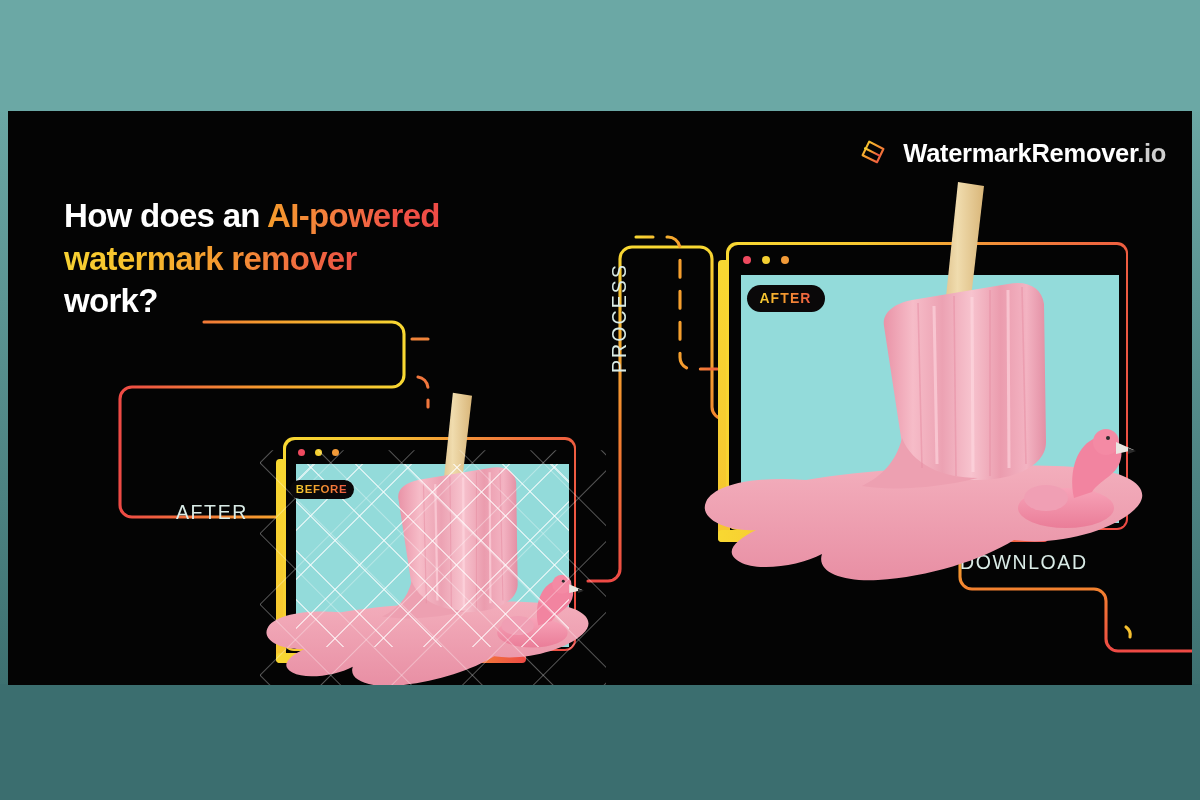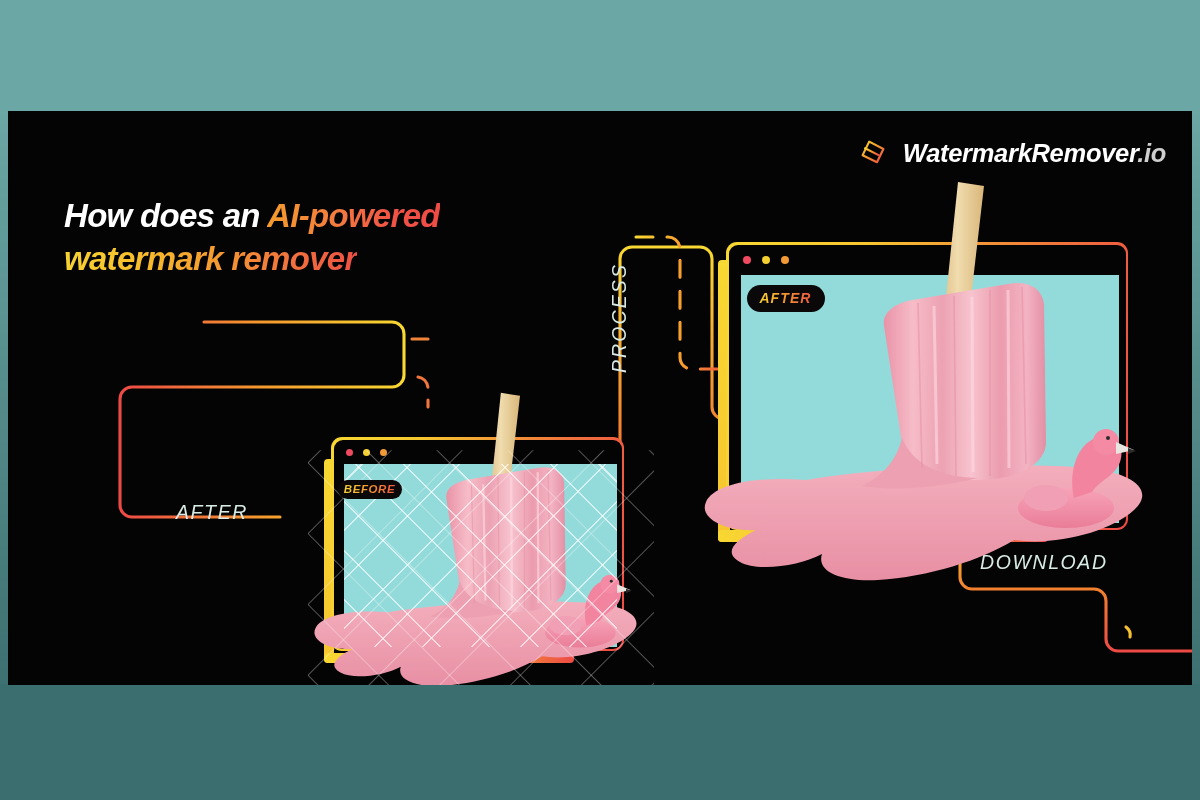--- a/index.html
+++ b/index.html
@@ -34,21 +34,20 @@
     background: #3b6e6f;
   }
 
   
   #canvas {
     position: absolute;
     left: 8px; top: 111px;
     width: 1184px; height: 574px;
     background: #040404;
     overflow: hidden;
-    font-style: italic;
   }
 
   
   #brand {
     position: absolute;
     right: 26px; top: 25px;
     display: flex; align-items: center; gap: 13px;
   }
   #brand-icon { width: 34px; height: 34px; display: block; }
   #brand-name {
@@ -88,21 +87,21 @@
   
   .step-label {
     position: absolute;
     color: #d9ebe6;
     font-size: 19.5px;
     font-weight: 400;
     letter-spacing: 1.6px;
     white-space: nowrap;
   }
   #label-upload   { left: 168px; top: 390px; }
-  #label-download { left: 972px; top: 440px; }
+  #label-download { left: 952px; top: 440px; }
   #label-process {
     left: 600px; top: 262px;
     transform: rotate(-90deg);
     transform-origin: 0 0;
     letter-spacing: 2.1px;
   }
 
   
   .mock { position: absolute; padding-left: 28px; }
   .mock-frame {
@@ -185,20 +184,21 @@
         </g>
       </svg>
       <div id="brand-name">
         <span>WatermarkRemover</span><span class="tld">.io</span>
       </div>
     </div>
 
     <h1 id="headline">
       <span>How does an </span><span class="grad-a">AI-powered</span><br>
       <span class="grad-b">watermark remover</span><br>
+      <span>work?</span>
     </h1>
 
     <svg id="flow" viewBox="0 0 1184 574">
       <defs>
         <linearGradient id="gYR" x1="0" y1="0" x2="1" y2="0">
           <stop offset="0%" stop-color="#f8d832"></stop>
           <stop offset="50%" stop-color="#f59a2e"></stop>
           <stop offset="100%" stop-color="#ee4a45"></stop>
         </linearGradient>
         <linearGradient id="gRY" x1="0" y1="0" x2="1" y2="0">
@@ -345,21 +345,21 @@
           <path d="M378 318 C 372 290, 382 264, 400 258 C 418 252, 430 266, 424 282
                    C 419 296, 404 300, 396 312 Z" fill="#f284a0"></path>
           <circle cx="410" cy="262" r="13" fill="#f48aa4"></circle>
           <path d="M420 262 L438 270 L420 274 Z" fill="#e9e6e2"></path>
           <path d="M432 268 L440 271 L432 274 Z" fill="#2b2b2b"></path>
           <circle cx="412" cy="258" r="2" fill="#2b2b2b"></circle>
         </g>
       </svg>
     </div>
 
-    <div class="mock" id="mock-before" style="left:268px; top:326px; width:300px; height:226px;margin-left:48px;">
+    <div class="mock" id="mock-before" style="left:268px; top:326px; width:300px; height:226px;">
 
       <div class="accent-bar" style="left:0px; top:22px; width:10px; height:204px;
                   background:linear-gradient(180deg,#f8d832,#f6c42f);"></div>
       <div class="accent-bar" style="left:0px; top:216px; width:250px; height:10px;
                   background:linear-gradient(90deg,#f8d832 0%,#f5a62f 65%,#ee4a45 100%);"></div>
 
       <div class="mock-frame" style="left:7px; top:0px; width:293px; height:214px;
                   background:linear-gradient(104deg,#f8d832 0%,#f6c730 26%,#f0743c 68%,#ee4a45 100%);">
         <div class="mock-frame-inner">
 

